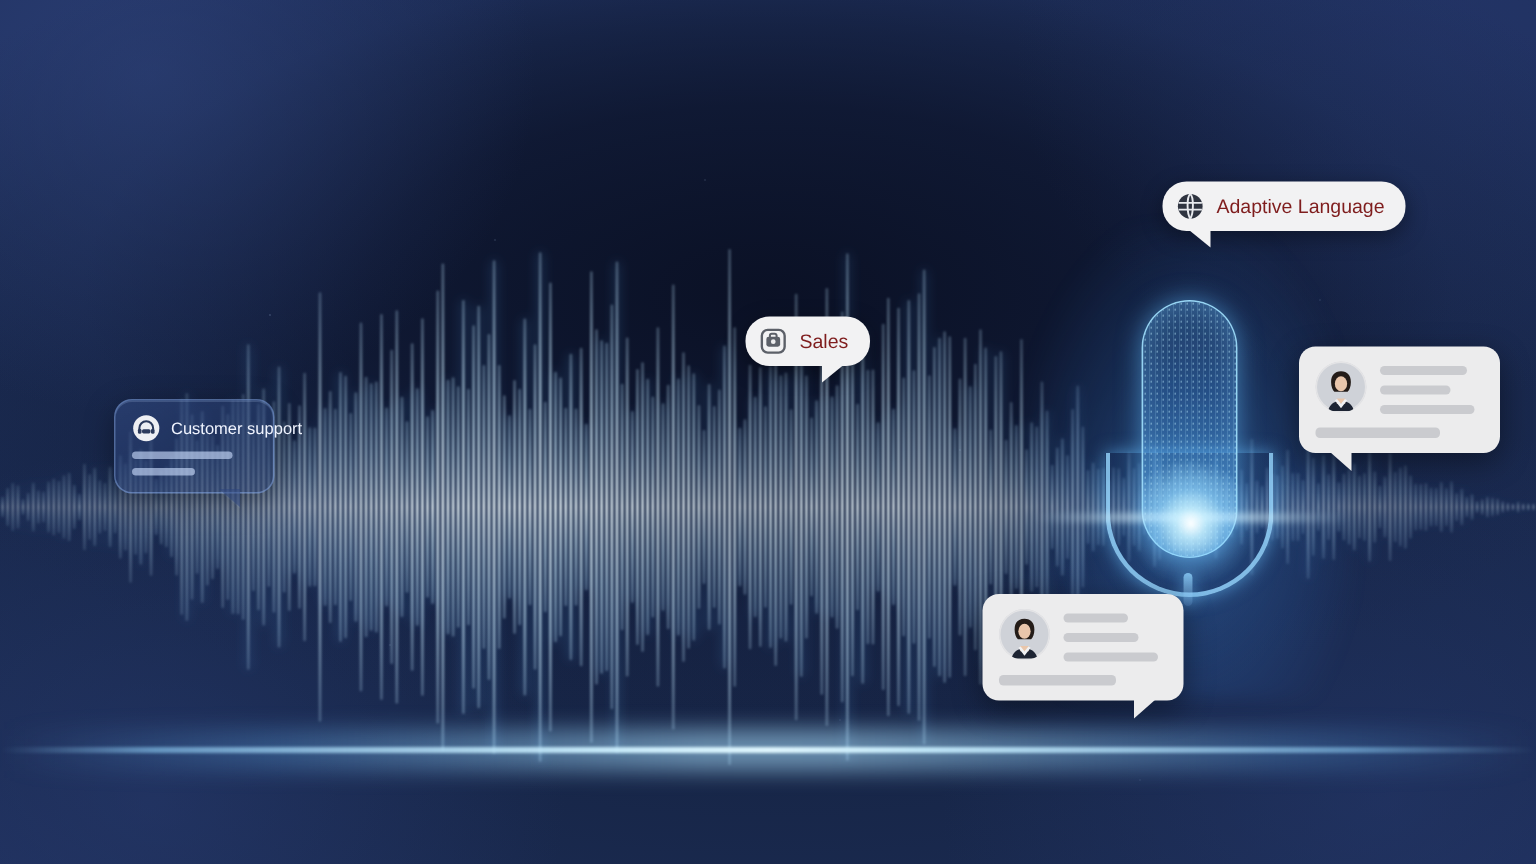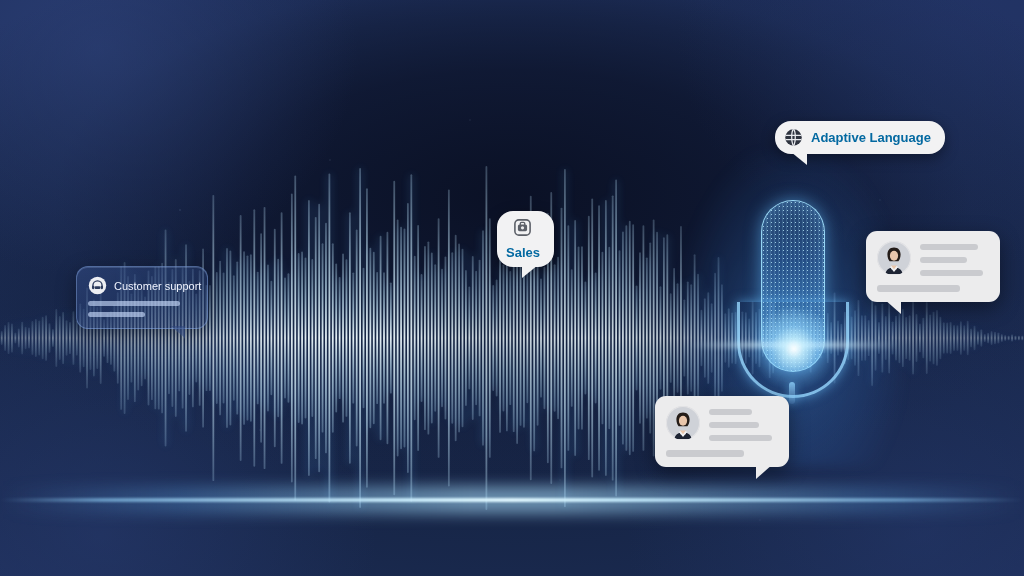--- a/index.html
+++ b/index.html
@@ -148,48 +148,48 @@
 
   
   .chip {
     position:absolute;
     display:flex; align-items:center; gap:8px;
     padding:7px 14px 7px 9px;
     background:#f2f2f3;
     border-radius:16px;
     box-shadow:0 4px 14px rgba(0,0,0,.38);
   }
-  .chip-label { color:#0369a1; font-size:13px; font-weight:bold; white-space:nowrap; }
+  .chip-label { color:#7f1d1d; font-size:13px; font-weight:normal; white-space:nowrap; }
   .chip-icon { width:19px; height:19px; flex:0 0 19px; display:block; }
   .tail {
     position:absolute; width:0; height:0;
   }
   
   .tail-br {
     right:16px; bottom:-11px;
     border-left:0 solid transparent;
     border-right:16px solid transparent;
     border-top:13px solid #f2f2f3;
   }
   
   .tail-bl {
     left:16px; bottom:-11px;
     border-right:0 solid transparent;
     border-left:16px solid transparent;
     border-top:13px solid #f2f2f3;
   }
 
-  #chip-sales     { left:497px; top:211px;flex-direction:column; }
+  #chip-sales     { left:497px; top:211px; }
   #chip-scheduling{ left:208px; top:412px; }
   #chip-adaptive  { left:775px; top:121px; }
 
   
   #card-customer-support {
     position:absolute; left:76px; top:266px;
-    width:132px; padding:9px 27px 11px 11px;
+    width:107px; padding:9px 27px 11px 11px;
     border-radius:12px;
     background:linear-gradient(150deg, rgba(54,80,140,.52), rgba(32,52,100,.42));
     border:1px solid rgba(150,185,245,.42);
     box-shadow:0 6px 20px rgba(0,0,0,.35), inset 0 1px 0 rgba(190,215,255,.18);
   }
   #card-customer-support .cs-head { display:flex; align-items:center; gap:7px; }
   #card-customer-support .cs-label { color:#f0f4ff; font-size:11px; white-space:nowrap; }
   .glass-tail {
     position:absolute; right:22px; bottom:-10px; width:0; height:0;
     border-left:14px solid transparent;

